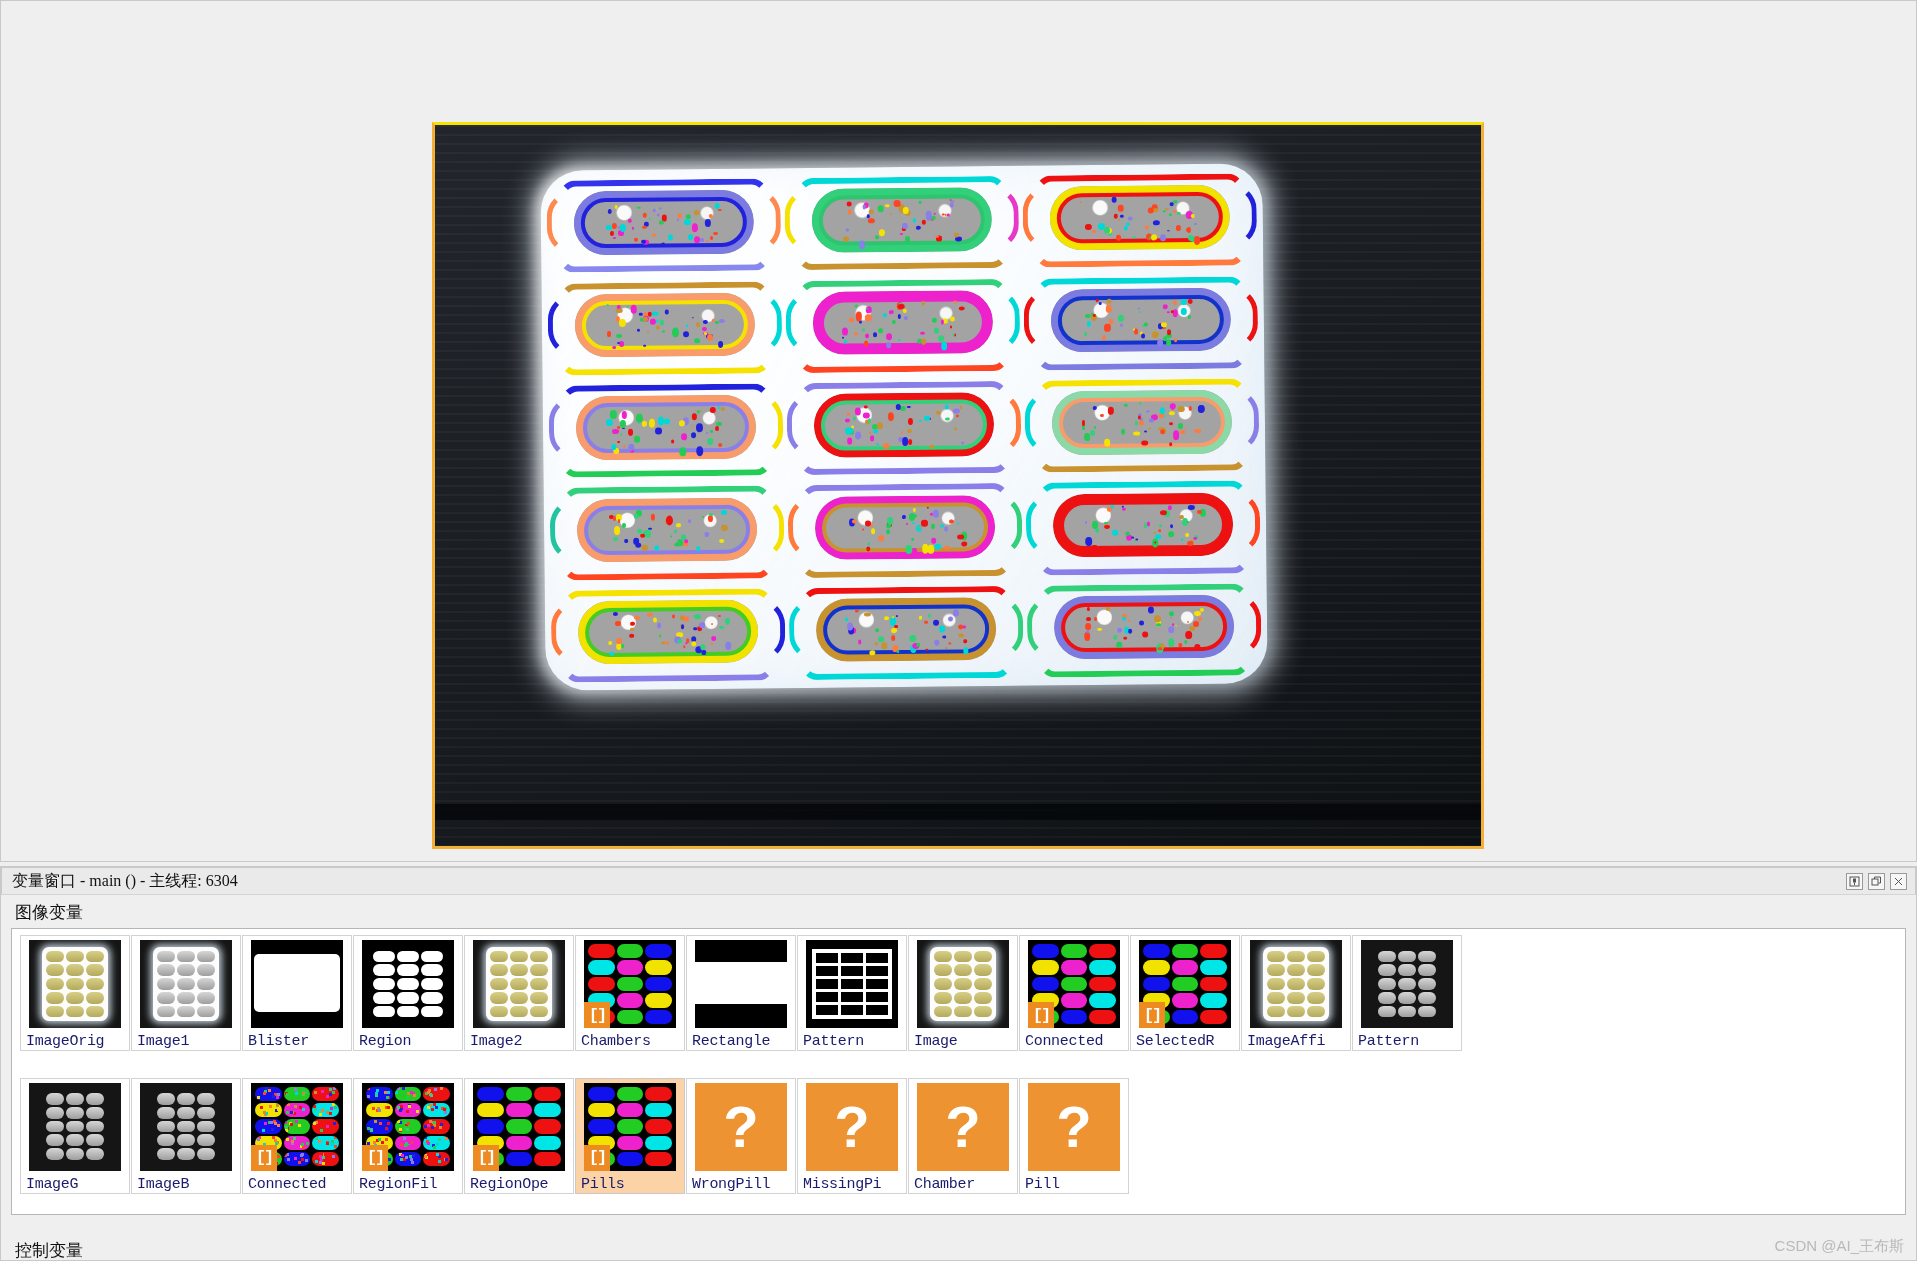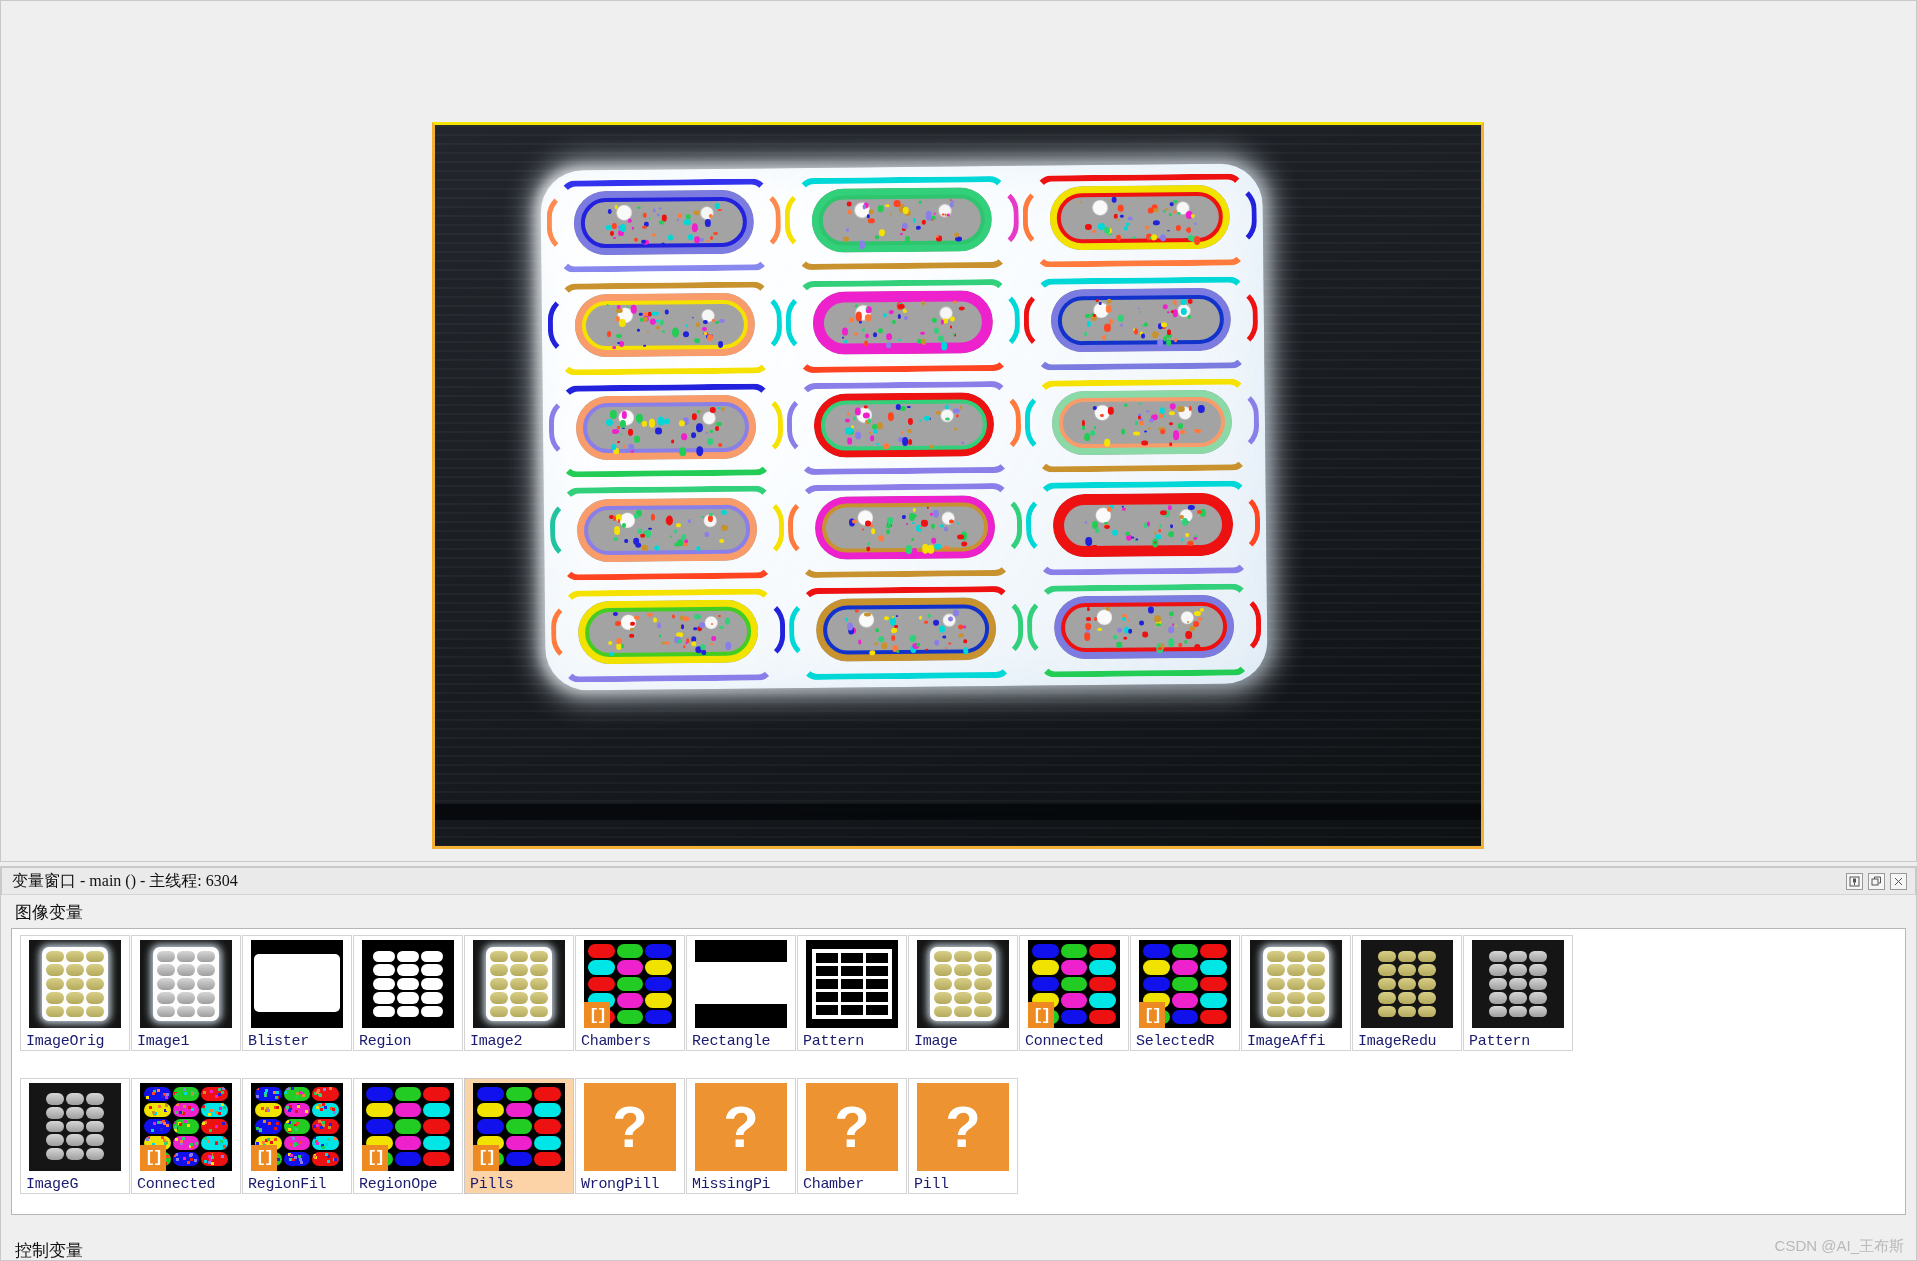--- a/index.html
+++ b/index.html
@@ -1373,40 +1373,42 @@
                   <div class="tb-cap cap-yellow"></div>
                 </div>
               </div>
             </div>
             <div class="cap">ImageAffi</div>
           </div>
           <div class="thumb">
             <div class="pic">
               <div class="tb-photo">
                 <div class="tb-grid">
-                  <div class="tb-cap cap-yellow"></div>
-                  <div class="tb-cap cap-yellow"></div>
-                  <div class="tb-cap cap-yellow"></div>
-                  <div class="tb-cap cap-yellow"></div>
-                  <div class="tb-cap cap-yellow"></div>
-                  <div class="tb-cap cap-yellow"></div>
-                  <div class="tb-cap cap-yellow"></div>
-                  <div class="tb-cap cap-yellow"></div>
-                  <div class="tb-cap cap-yellow"></div>
-                  <div class="tb-cap cap-yellow"></div>
-                  <div class="tb-cap cap-yellow"></div>
-                  <div class="tb-cap cap-yellow"></div>
-                  <div class="tb-cap cap-yellow"></div>
-                  <div class="tb-cap cap-yellow"></div>
-                  <div class="tb-cap cap-yellow"></div>
-                </div>
-              </div>
-            </div>
-            <div class="cap">ImageRedu</div>
-          </div>
+                  <div class="tb-cap cap-gray"></div>
+                  <div class="tb-cap cap-gray"></div>
+                  <div class="tb-cap cap-gray"></div>
+                  <div class="tb-cap cap-gray"></div>
+                  <div class="tb-cap cap-gray"></div>
+                  <div class="tb-cap cap-gray"></div>
+                  <div class="tb-cap cap-gray"></div>
+                  <div class="tb-cap cap-gray"></div>
+                  <div class="tb-cap cap-gray"></div>
+                  <div class="tb-cap cap-gray"></div>
+                  <div class="tb-cap cap-gray"></div>
+                  <div class="tb-cap cap-gray"></div>
+                  <div class="tb-cap cap-gray"></div>
+                  <div class="tb-cap cap-gray"></div>
+                  <div class="tb-cap cap-gray"></div>
+                </div>
+              </div>
+            </div>
+            <div class="cap">Pattern</div>
+          </div>
+        </div>
+        <div class="thumb-row">
           <div class="thumb">
             <div class="pic">
               <div class="tb-photo">
                 <div class="tb-grid">
                   <div class="tb-cap cap-gray"></div>
                   <div class="tb-cap cap-gray"></div>
                   <div class="tb-cap cap-gray"></div>
                   <div class="tb-cap cap-gray"></div>
                   <div class="tb-cap cap-gray"></div>
                   <div class="tb-cap cap-gray"></div>
@@ -1415,24 +1417,22 @@
                   <div class="tb-cap cap-gray"></div>
                   <div class="tb-cap cap-gray"></div>
                   <div class="tb-cap cap-gray"></div>
                   <div class="tb-cap cap-gray"></div>
                   <div class="tb-cap cap-gray"></div>
                   <div class="tb-cap cap-gray"></div>
                   <div class="tb-cap cap-gray"></div>
                 </div>
               </div>
             </div>
-            <div class="cap">Pattern</div>
-          </div>
-        </div>
-        <div class="thumb-row">
+            <div class="cap">ImageG</div>
+          </div>
           <div class="thumb">
             <div class="pic">
               <div class="tb-photo">
                 <div class="tb-grid">
                   <div class="tb-cap cap-gray"></div>
                   <div class="tb-cap cap-gray"></div>
                   <div class="tb-cap cap-gray"></div>
                   <div class="tb-cap cap-gray"></div>
                   <div class="tb-cap cap-gray"></div>
                   <div class="tb-cap cap-gray"></div>
@@ -1441,21 +1441,21 @@
                   <div class="tb-cap cap-gray"></div>
                   <div class="tb-cap cap-gray"></div>
                   <div class="tb-cap cap-gray"></div>
                   <div class="tb-cap cap-gray"></div>
                   <div class="tb-cap cap-gray"></div>
                   <div class="tb-cap cap-gray"></div>
                   <div class="tb-cap cap-gray"></div>
                 </div>
               </div>
             </div>
-            <div class="cap">ImageG</div>
+            <div class="cap">ImageB</div>
           </div>
           <div class="thumb">
             <div class="pic">
               <div class="tb-colgrid">
                 <div style="border-radius: 999px; background: rgb(17, 17, 238); position: relative; overflow: hidden;">
                   <div style="position: absolute; width: 3px; height: 3px; left: 82.5843%; top: 42.7125%; background: rgb(138, 127, 232);"></div>
                   <div style="position: absolute; width: 3px; height: 3px; left: 38.4577%; top: 5.35723%; background: rgb(34, 34, 221);"></div>
                   <div style="position: absolute; width: 3px; height: 3px; left: 33.7474%; top: 22.1434%; background: rgb(34, 204, 85);"></div>
                   <div style="position: absolute; width: 3px; height: 3px; left: 49.8471%; top: 16.0177%; background: rgb(255, 122, 60);"></div>
                   <div style="position: absolute; width: 3px; height: 3px; left: 71.9926%; top: 44.0567%; background: rgb(255, 68, 34);"></div>

